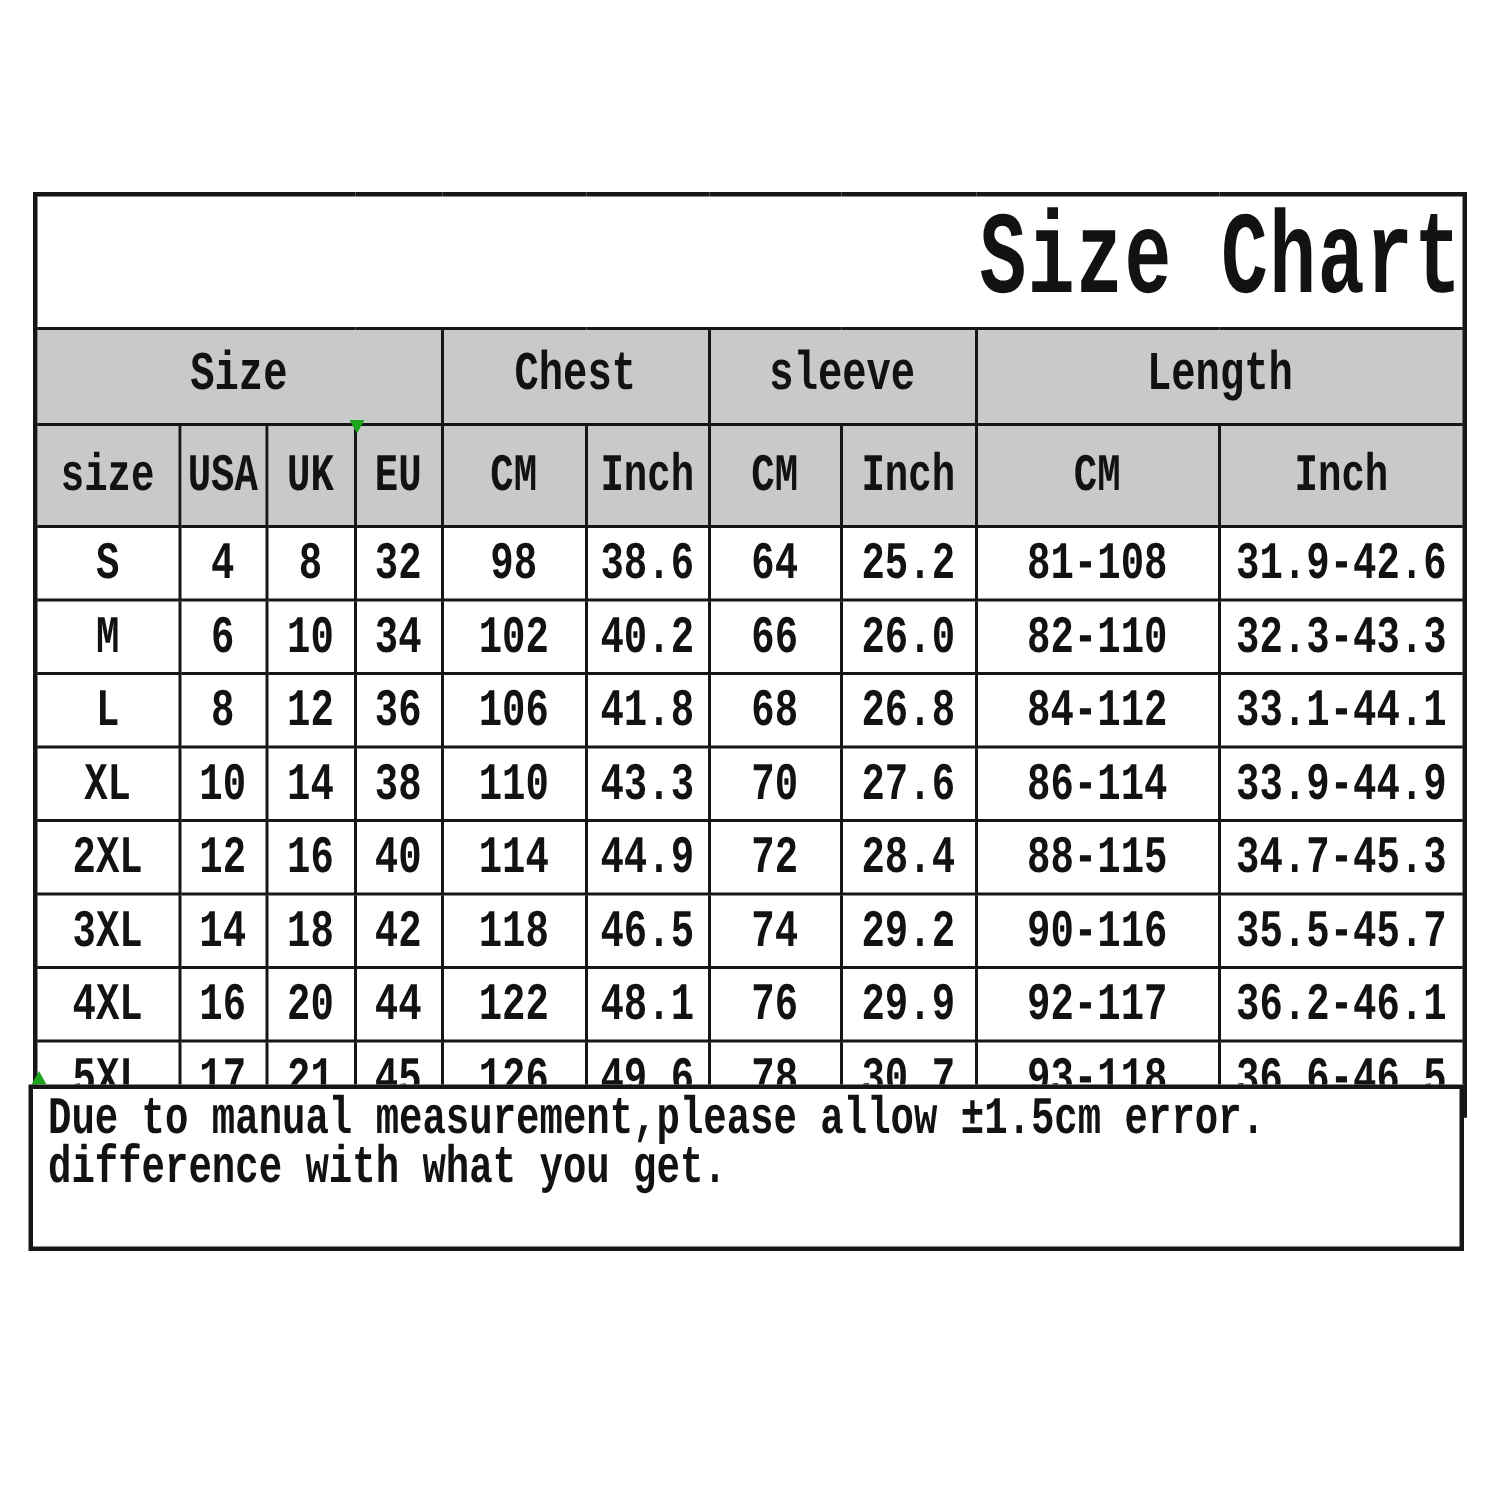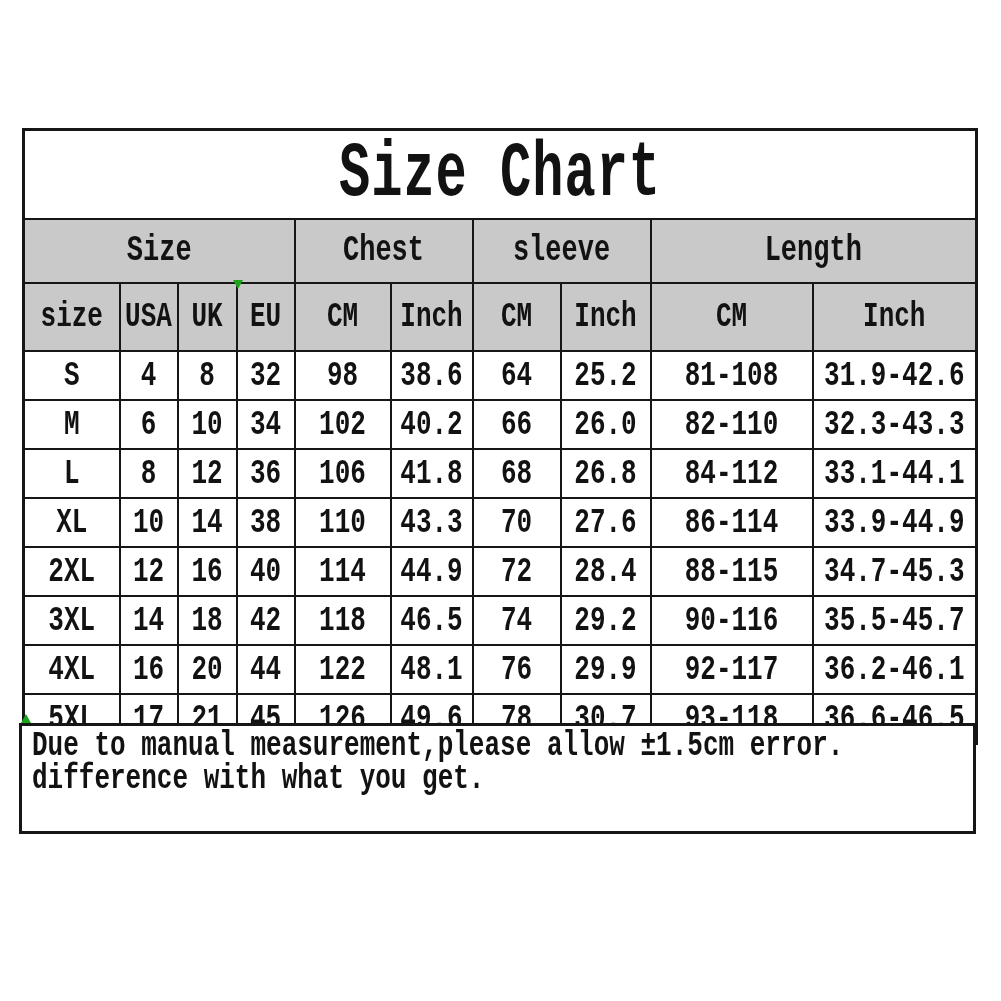--- a/index.html
+++ b/index.html
@@ -35,20 +35,21 @@
     overflow: hidden;
     white-space: nowrap;
   }
   .t {
     display: inline-block;
     transform: scaleY(1.35);
   }
   tr.title-row td {
     height: 87px;
     background: #ffffff;
+    text-align: right;
   }
   .title-text {
     display: inline-block;
     font-size: 52px;
     transform: scaleY(1.5);
     letter-spacing: 1px;
   }
   tr.group-row td {
     height: 62px;
     background: #c9c9c9;

